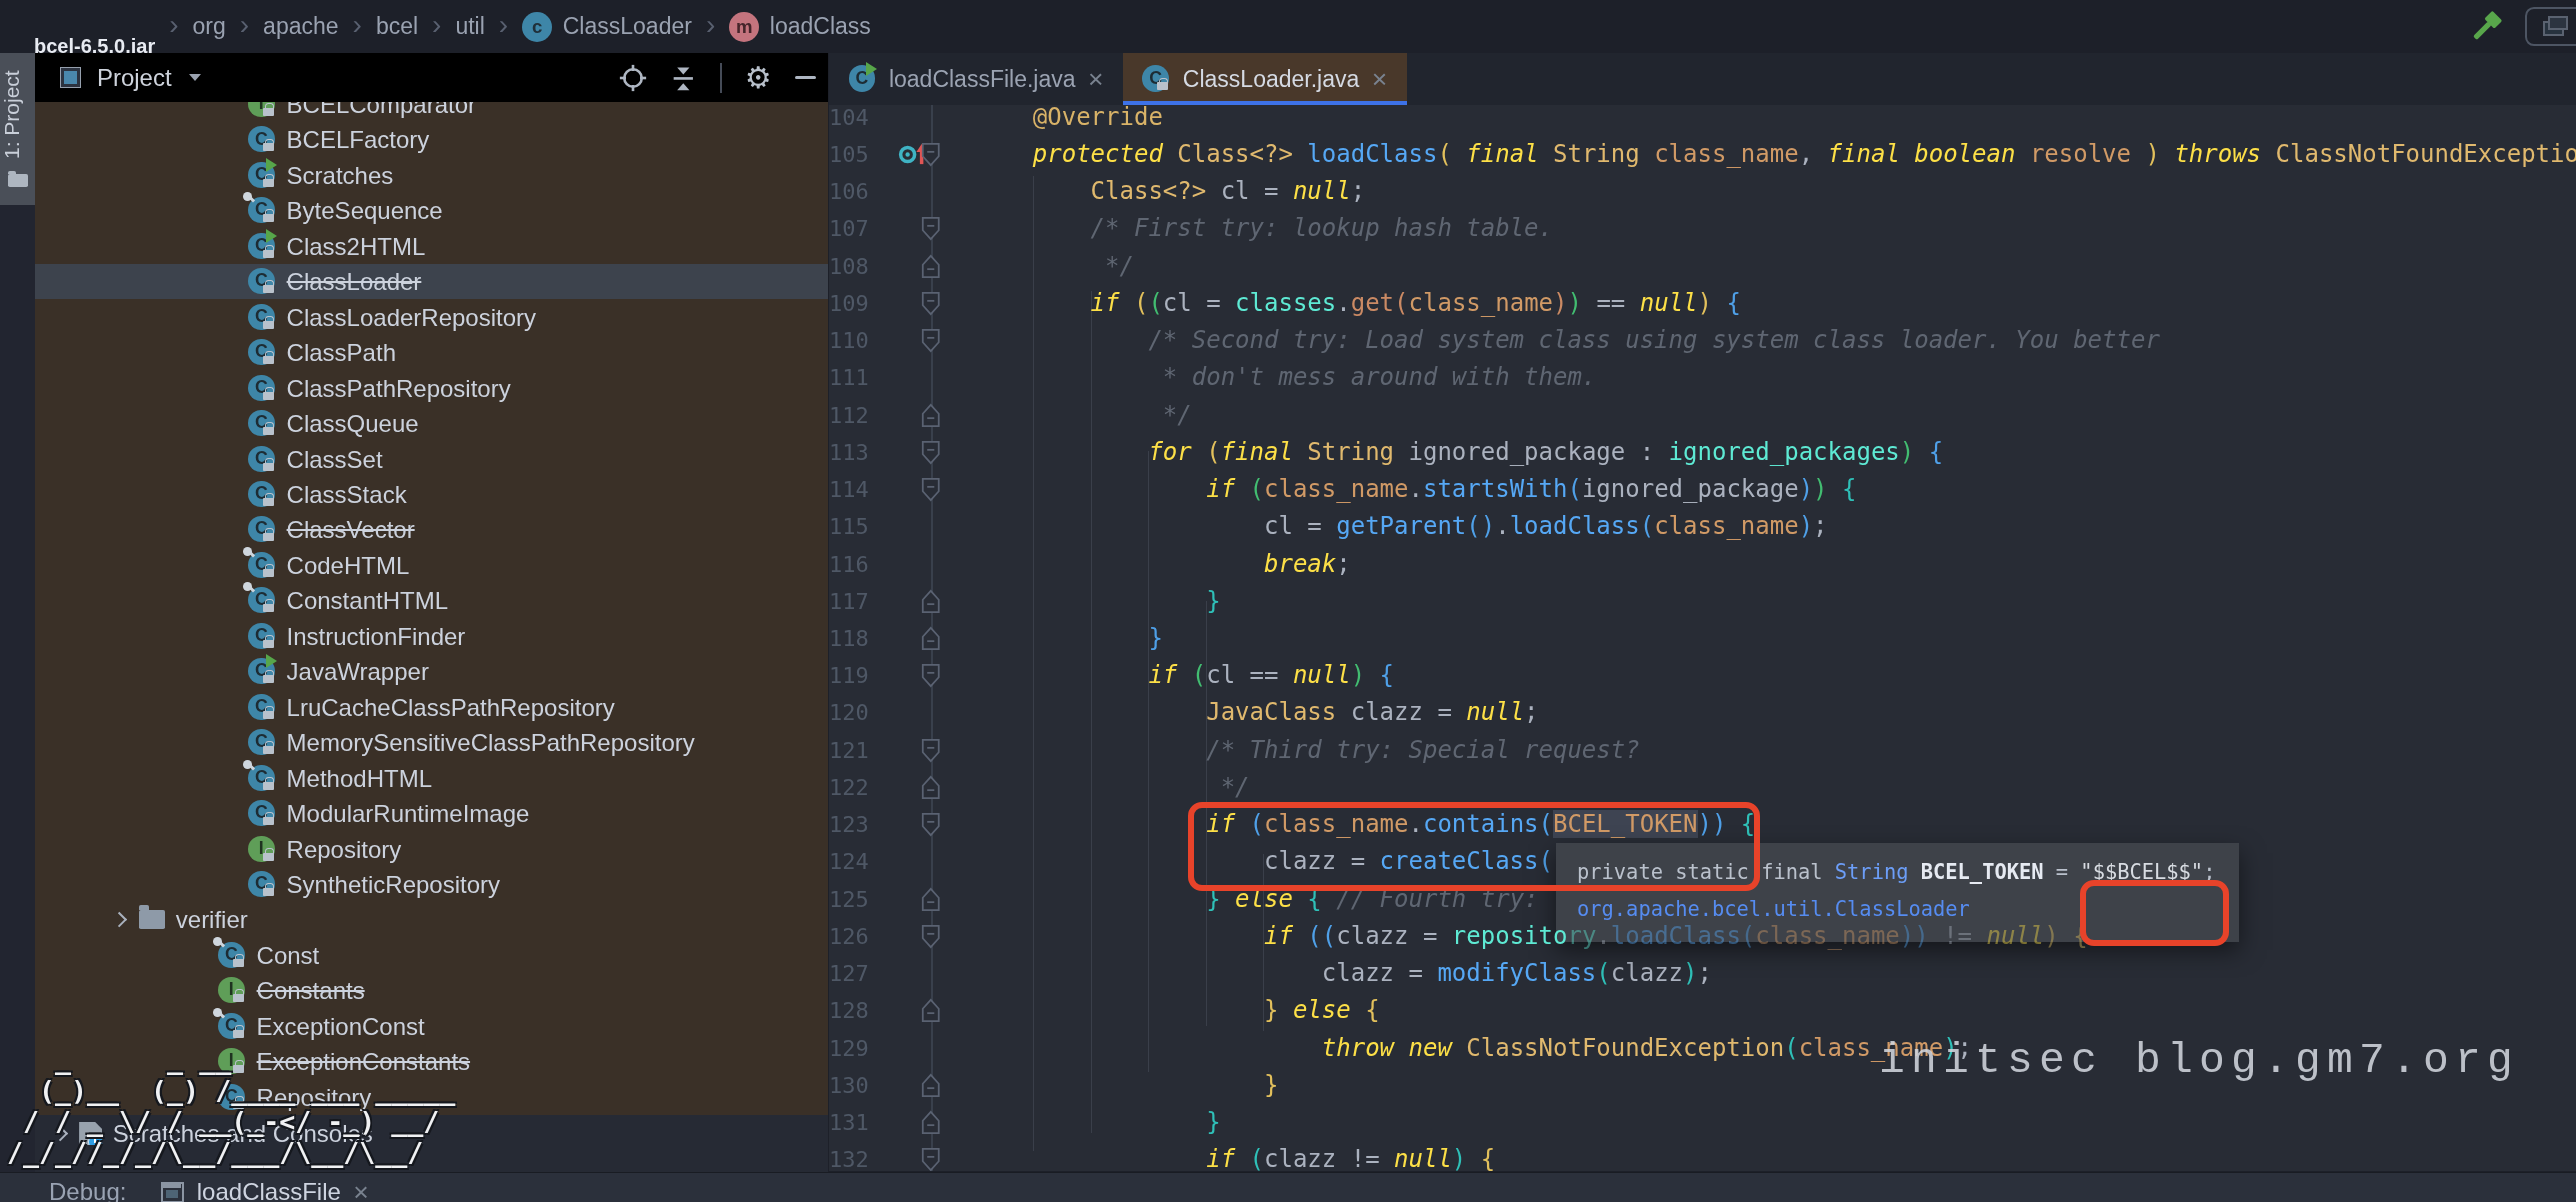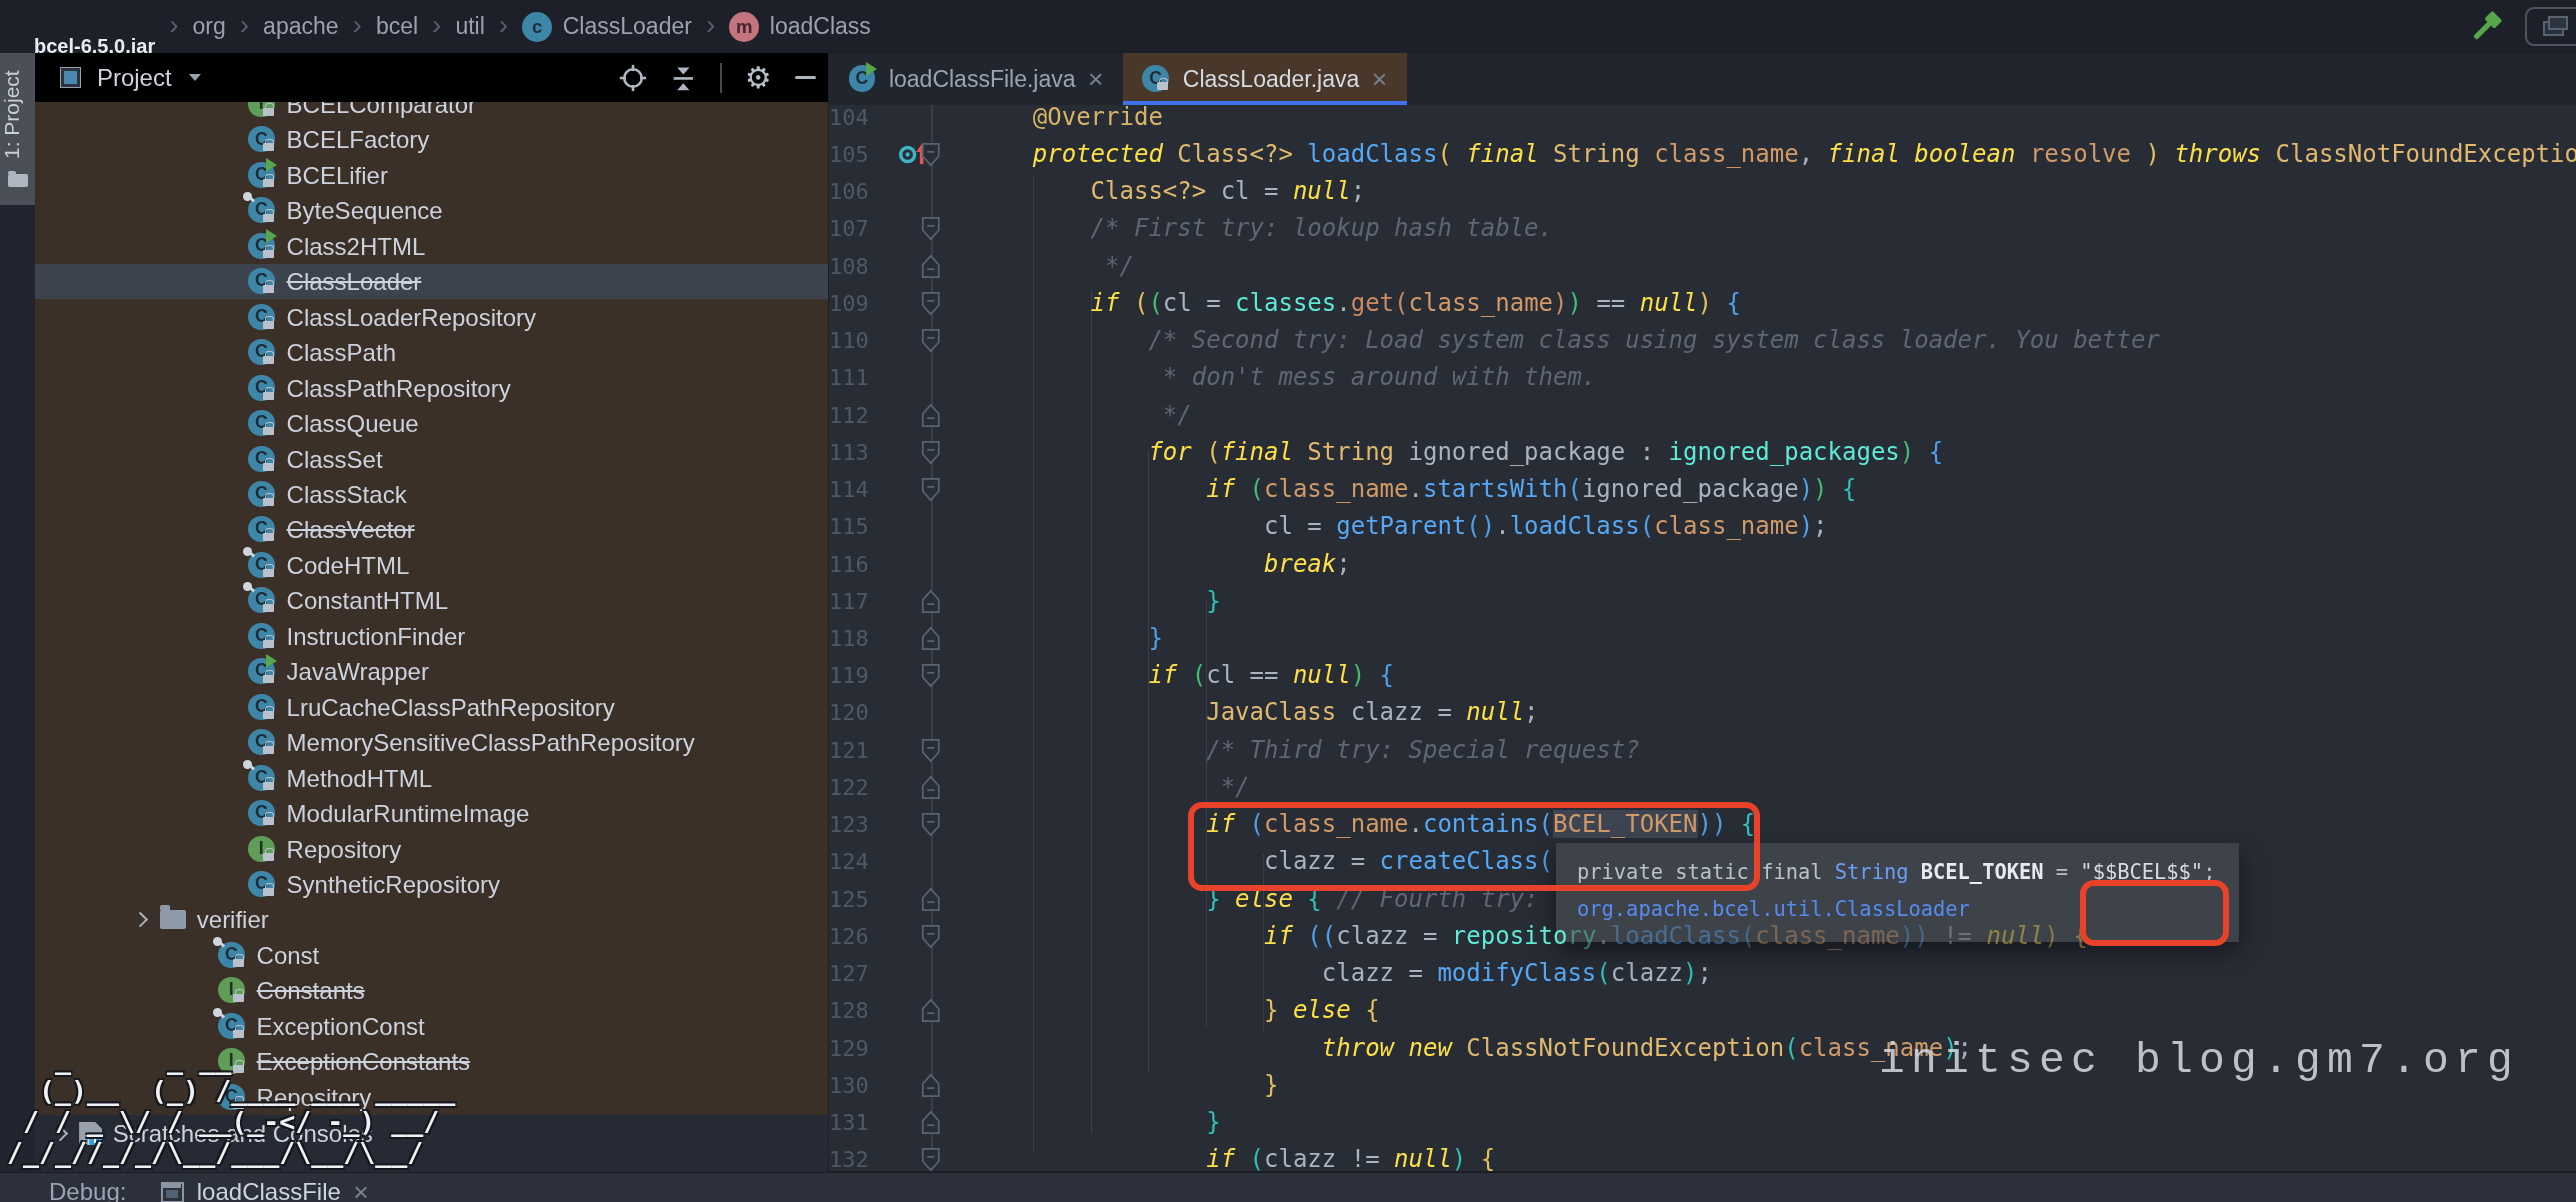--- a/index.html
+++ b/index.html
@@ -236,21 +236,21 @@
           <span class="lock"></span>
         </span>
         <span class="tree-label">BCELFactory</span>
       </div>
       <div class="tree-row" style="top: 56px; padding-left: 213px;">
         <span class="node-ico">
           <span class="circle-ico cls">C</span>
           <span class="lock"></span>
           <span class="runarrow"></span>
         </span>
-        <span class="tree-label">BCELifier</span>
+        <span class="tree-label">Scratches</span>
       </div>
       <div class="tree-row" style="top: 91px; padding-left: 213px;">
         <span class="node-ico">
           <span class="circle-ico cls">C</span>
           <span class="lock"></span>
           <span class="pin"></span>
         </span>
         <span class="tree-label">ByteSequence</span>
       </div>
       <div class="tree-row" style="top: 127px; padding-left: 213px;">
@@ -384,21 +384,21 @@
         </span>
         <span class="tree-label">Repository</span>
       </div>
       <div class="tree-row" style="top: 765px; padding-left: 213px;">
         <span class="node-ico">
           <span class="circle-ico cls">C</span>
           <span class="lock"></span>
         </span>
         <span class="tree-label">SyntheticRepository</span>
       </div>
-      <div class="tree-row" style="top: 800px; padding-left: 79px; margin-left: 21px;">
+      <div class="tree-row" style="top: 800px; padding-left: 79px;">
         <span class="chev"></span>
         <span class="folder-ico"></span>
         <span class="tree-label">verifier</span>
       </div>
       <div class="tree-row" style="top: 836px; padding-left: 183px;">
         <span class="node-ico">
           <span class="circle-ico cls">C</span>
           <span class="lock"></span>
           <span class="pin"></span>
         </span>

